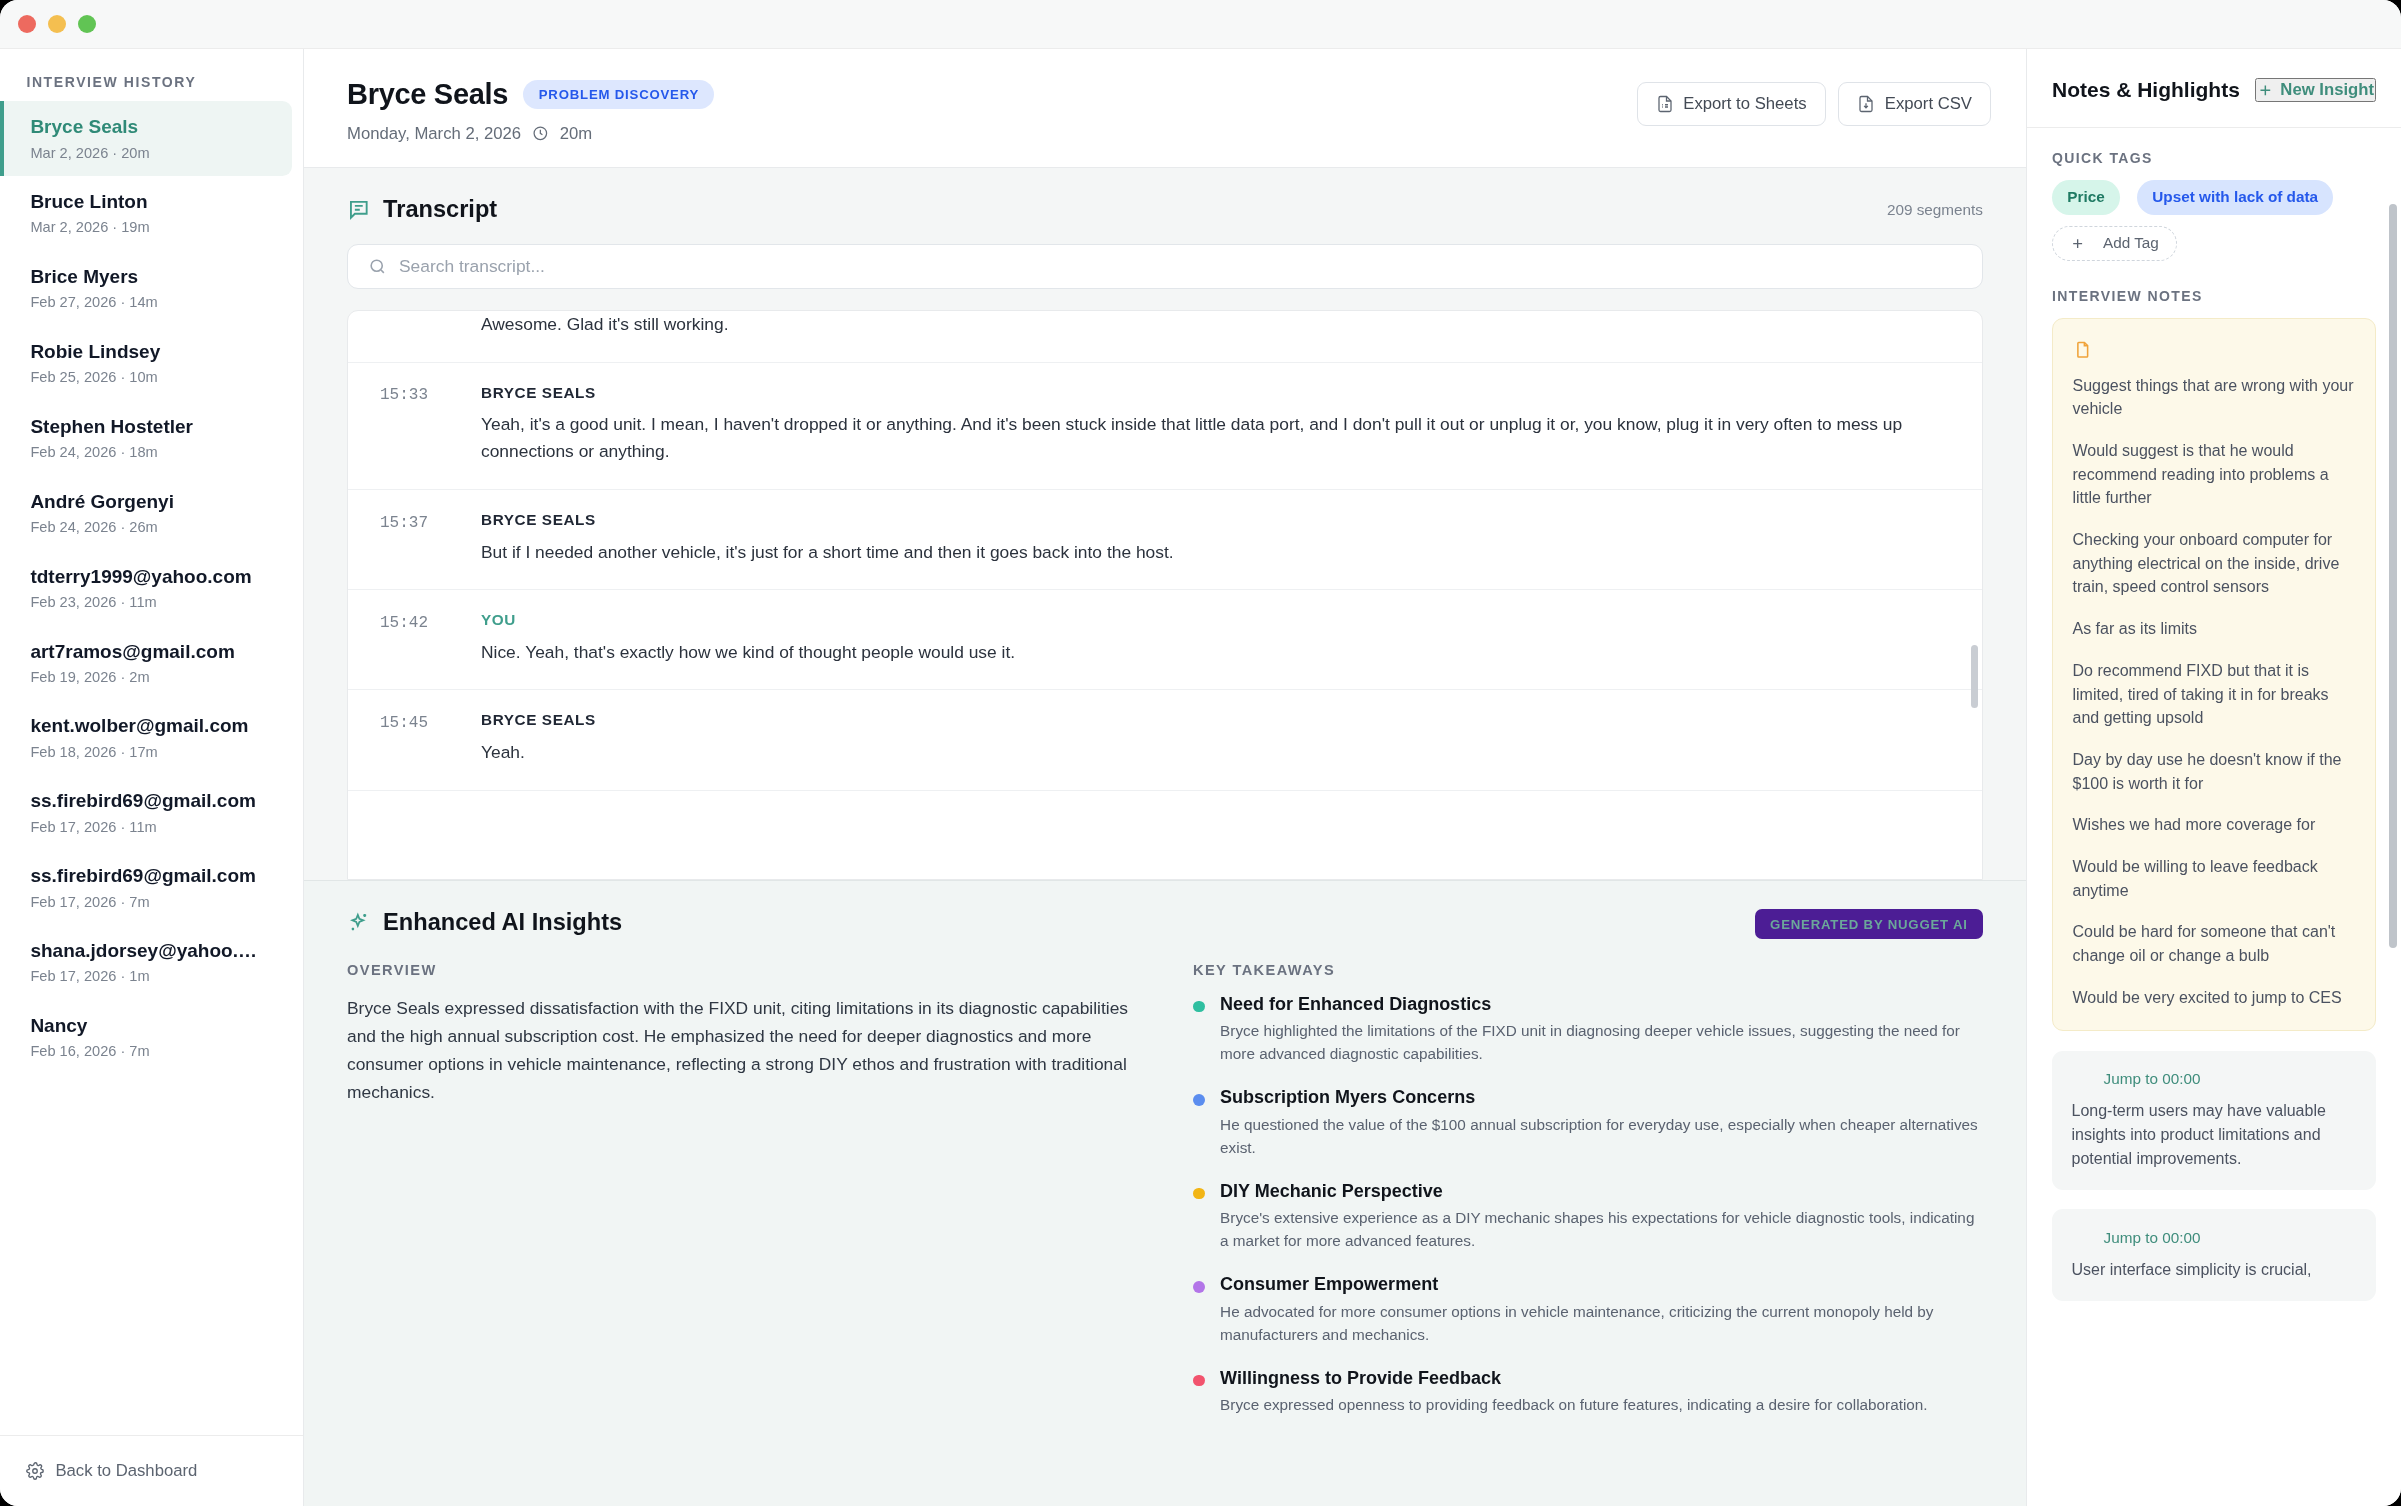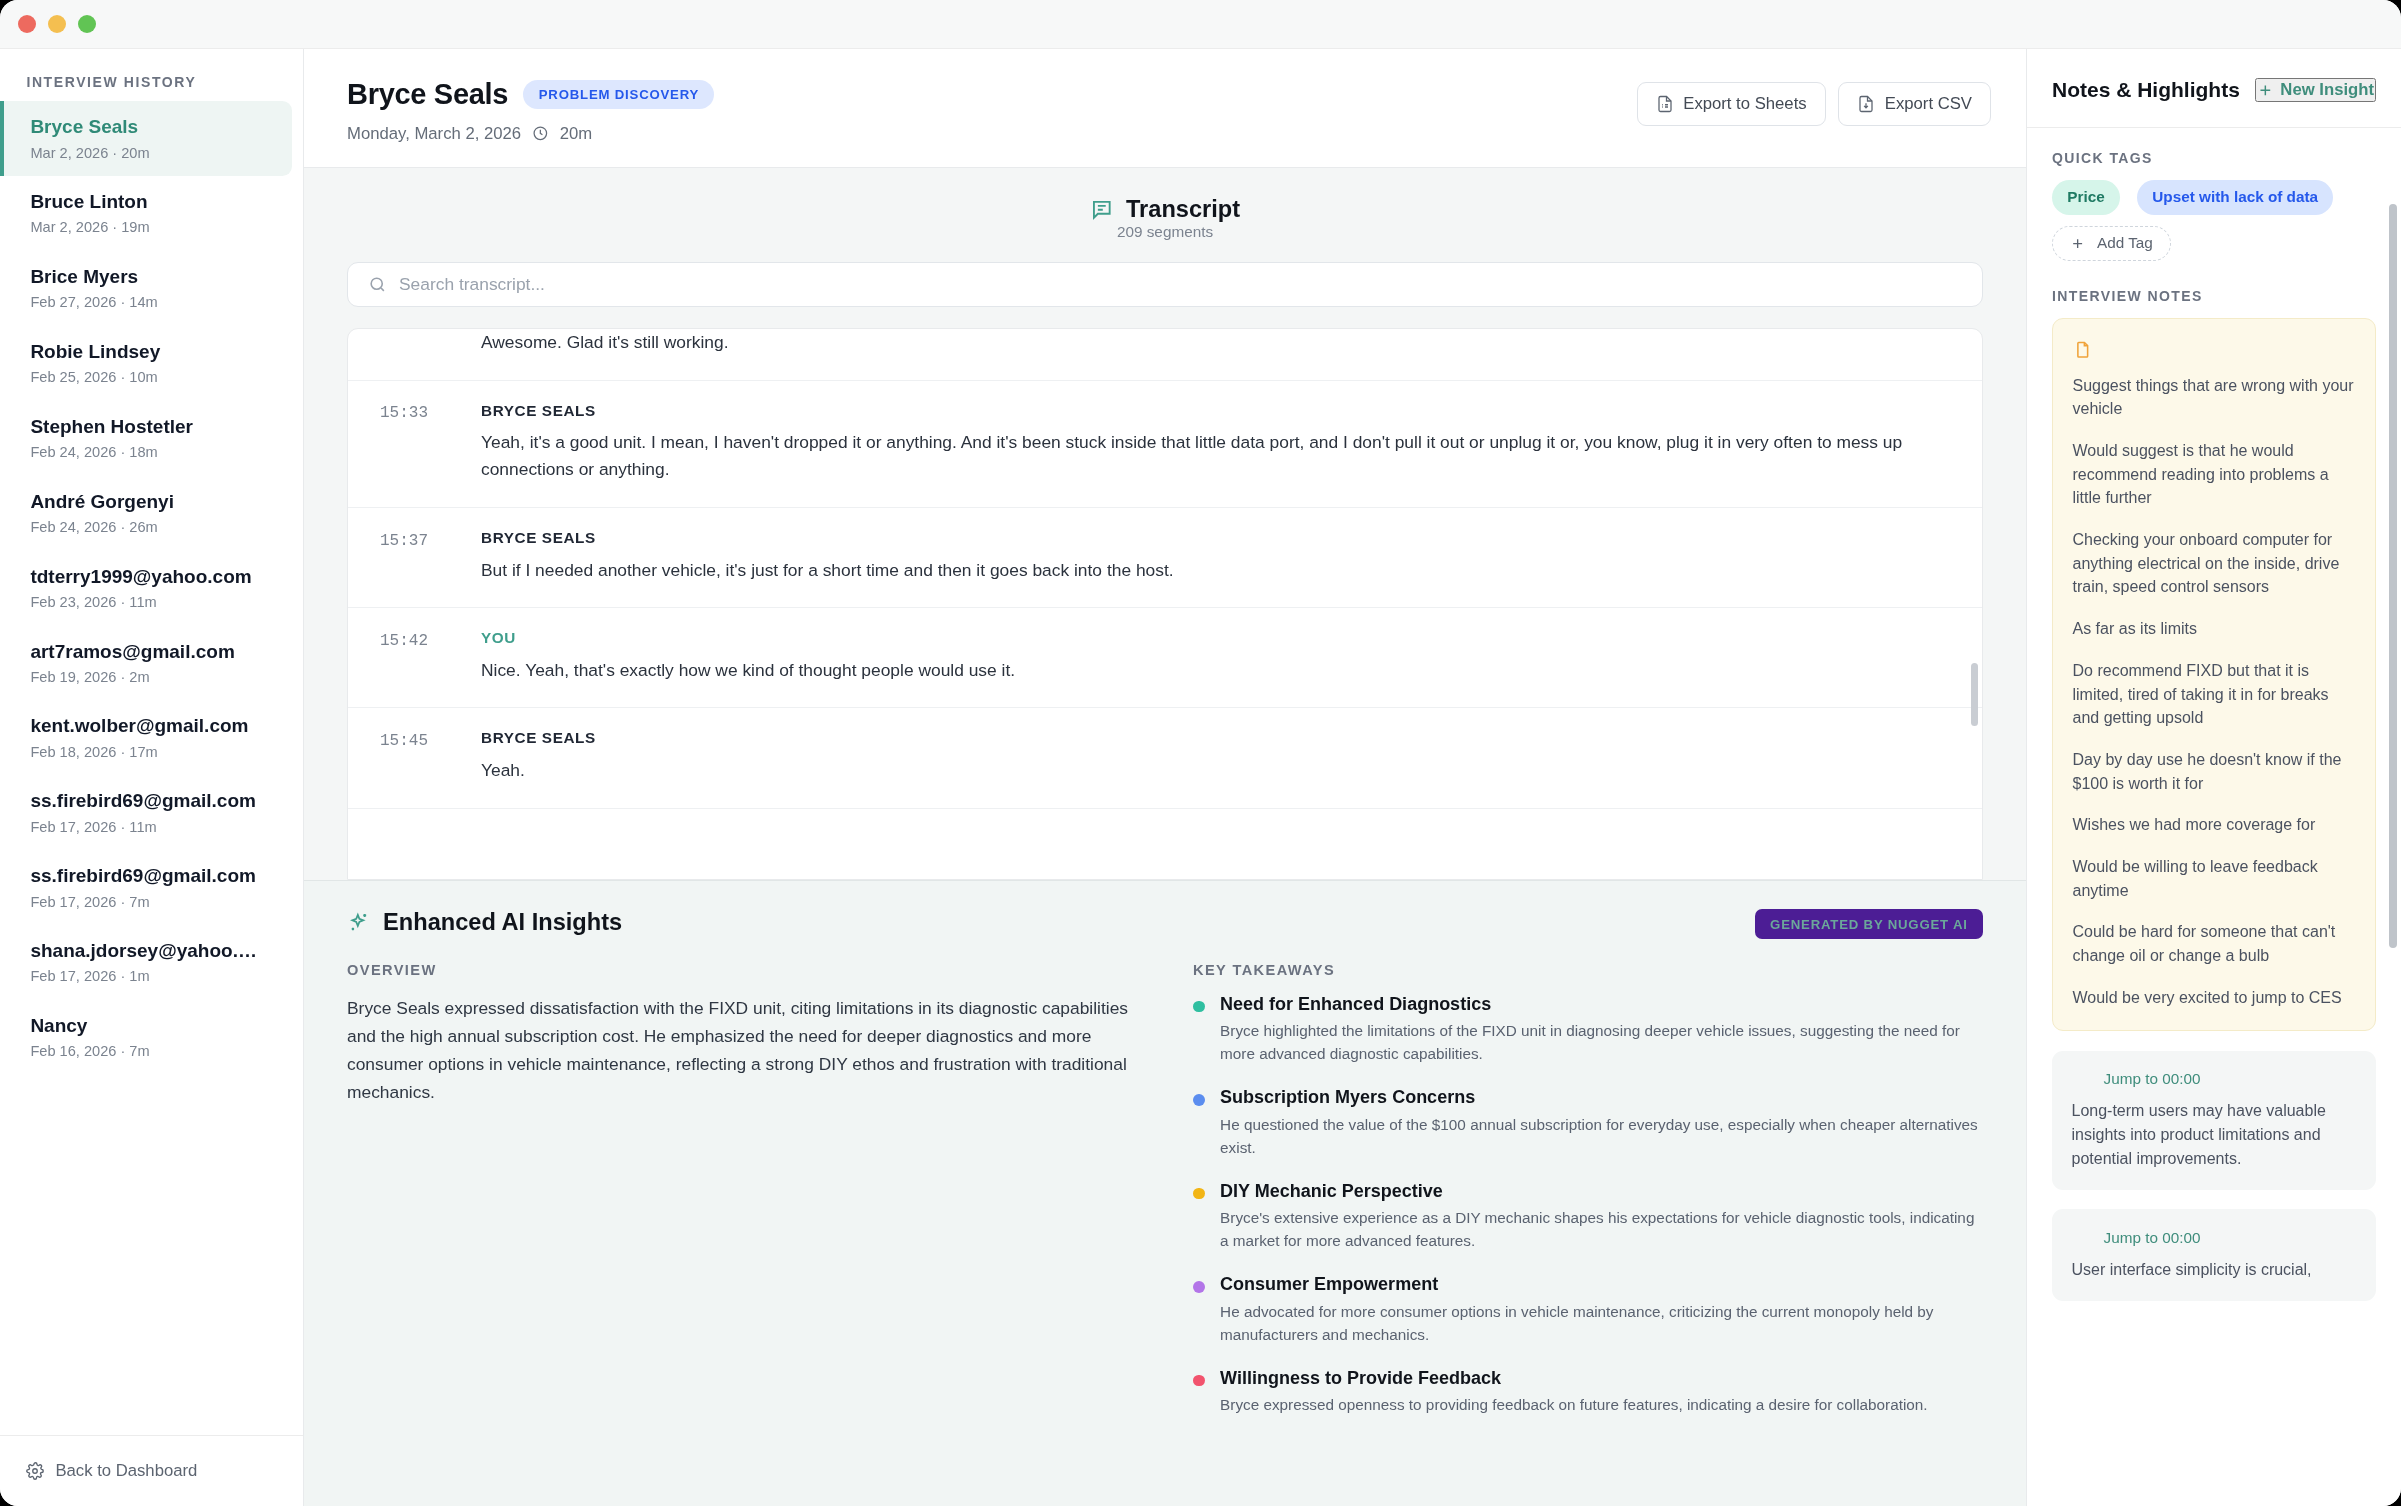--- a/index.html
+++ b/index.html
@@ -114,21 +114,20 @@
     background: #ffffff; border: 0.7px solid #dfe3e8;
     border-radius: 9px; padding: 11px 18px;
     font-size: 16.7px; color: #434a55;
   }
 
   .scrollarea { flex: 1 1 auto; overflow: hidden; display: flex; flex-direction: column; min-height: 0; }
 
   .transcript-head {
     display: flex; align-items: center; justify-content: space-between;
     padding: 28px 43px 0 43px;
-    flex-direction: column;
   }
   .transcript-title { display: flex; align-items: center; gap: 12.5px; }
   .transcript-title h2 { font-size: 23.6px; font-weight: 700; color: #10141b; }
   .segments { font-size: 15.3px; color: #7b838f; }
 
   .searchbar {
     margin: 21px 43px 0 43px;
     background: #ffffff; border: 0.7px solid #e2e6ea; border-radius: 11px;
     height: 45px; display: flex; align-items: center; gap: 12.5px;
     padding: 0 19.5px;
@@ -213,21 +212,21 @@
     font-size: 14px; font-weight: 700; color: #6b7280;
     letter-spacing: 1.4px; margin-bottom: 14px;
   }
   .tag-row { display: flex; gap: 17px; flex-wrap: wrap; }
   .tag {
     font-size: 15.3px; font-weight: 700; padding: 8.3px 15.3px; border-radius: 694px;
   }
   .tag.green { background: #d6f5ea; color: #1f7a63; }
   .tag.blue { background: #d7e4fe; color: #2558eb; }
   .add-tag {
-    display: inline-flex; align-items: center; gap: 12px;
+    display: inline-flex; align-items: center; gap: 18px;
     margin-top: 11px; border: 1.4px dashed #cfd5dc; border-radius: 694px;
     padding: 7.6px 16.7px; font-size: 15.3px; color: #5c6470; justify-content: space-between;
   }
   .note-card {
     background: #fdf9e9; border: 0.7px solid #f4ebc8; border-radius: 11px;
     padding: 21px 19.5px; margin-bottom: 19.5px;
   }
   .note-line { font-size: 16px; line-height: 1.48; color: #4b5260; margin-bottom: 18px; }
   .note-line:last-child { margin-bottom: 0; }
   .insight-card {

